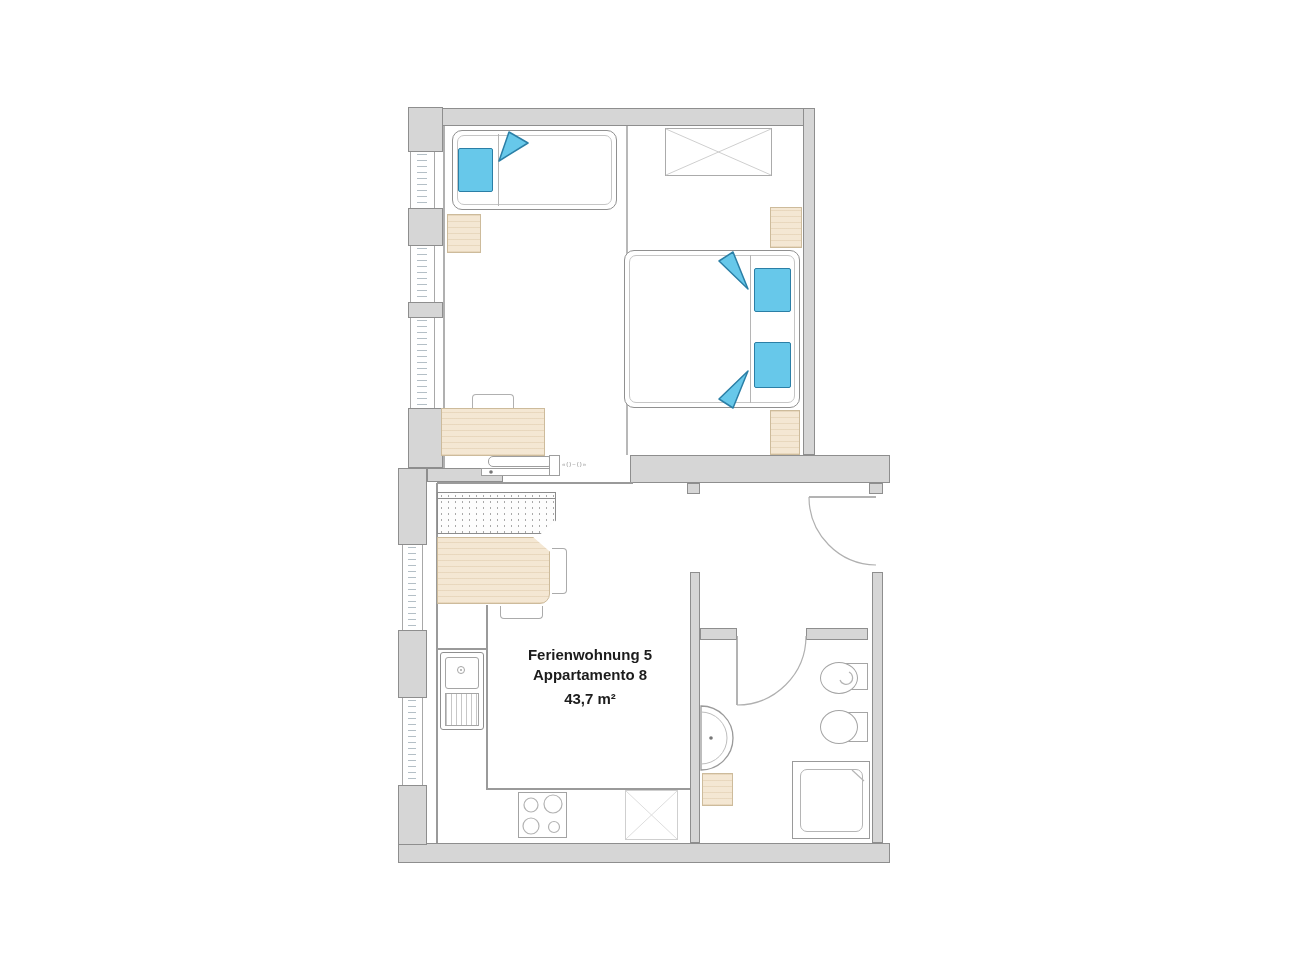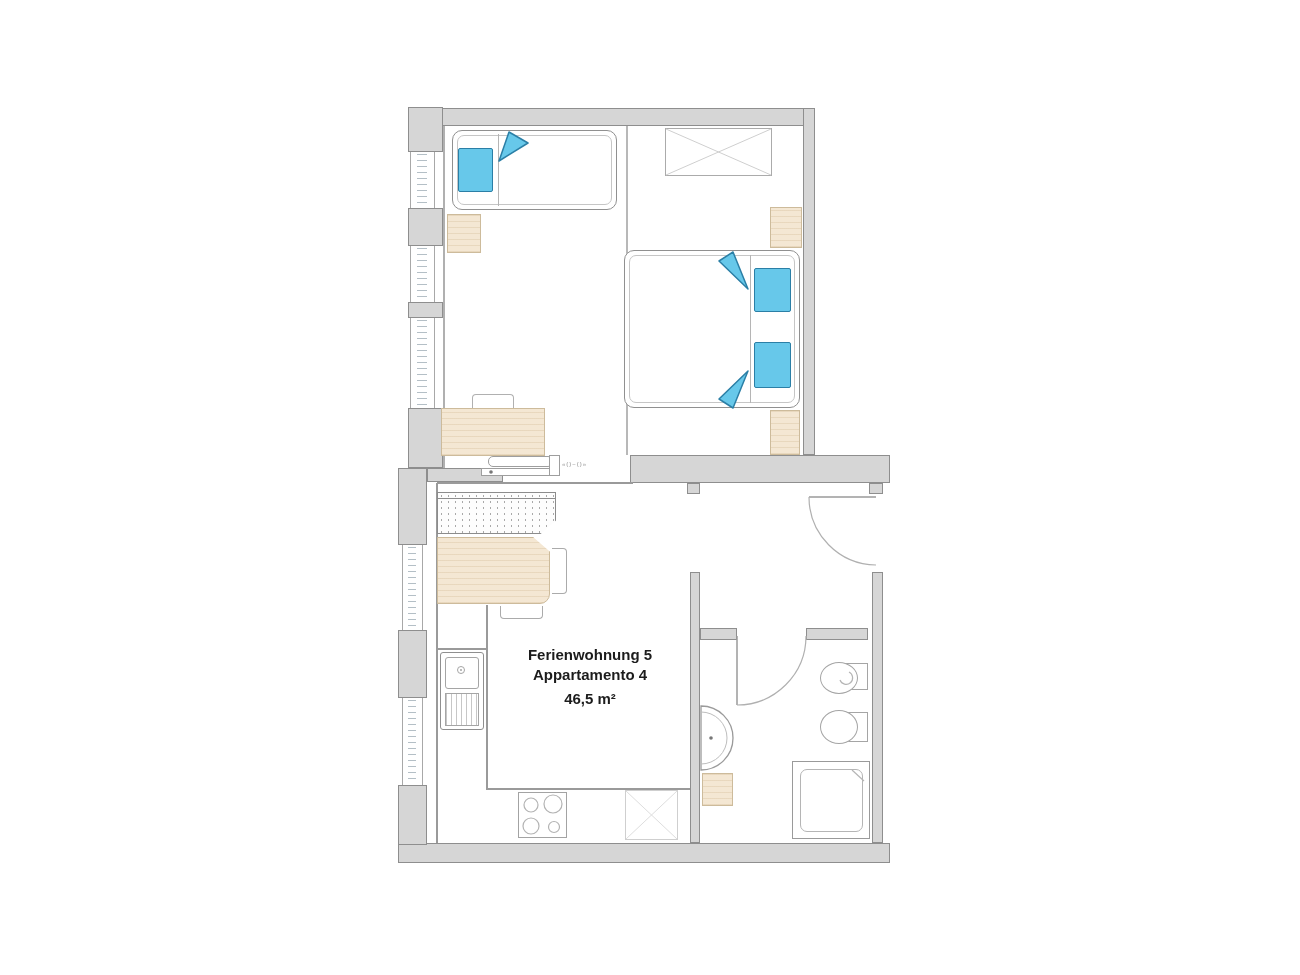--- a/index.html
+++ b/index.html
@@ -171,17 +171,17 @@
     <g>
       <circle cx="461" cy="670" r="3.5" fill="none" stroke="#a5a5a5" stroke-width="1"></circle>
       <circle cx="461" cy="670" r="1" fill="#a5a5a5"></circle>
     </g>
 
     <circle cx="491" cy="472" r="1.8" fill="#777"></circle>
   </svg>
 
   <div class="label">
     <span>Ferienwohnung 5</span><br>
-    <span>Appartamento 4</span>
-    <span class="area">46,5 m²</span>
+    <span>Appartamento 8</span>
+    <span class="area">43,7 m²</span>
   </div>
 
 </div>
 
 </body></html>

